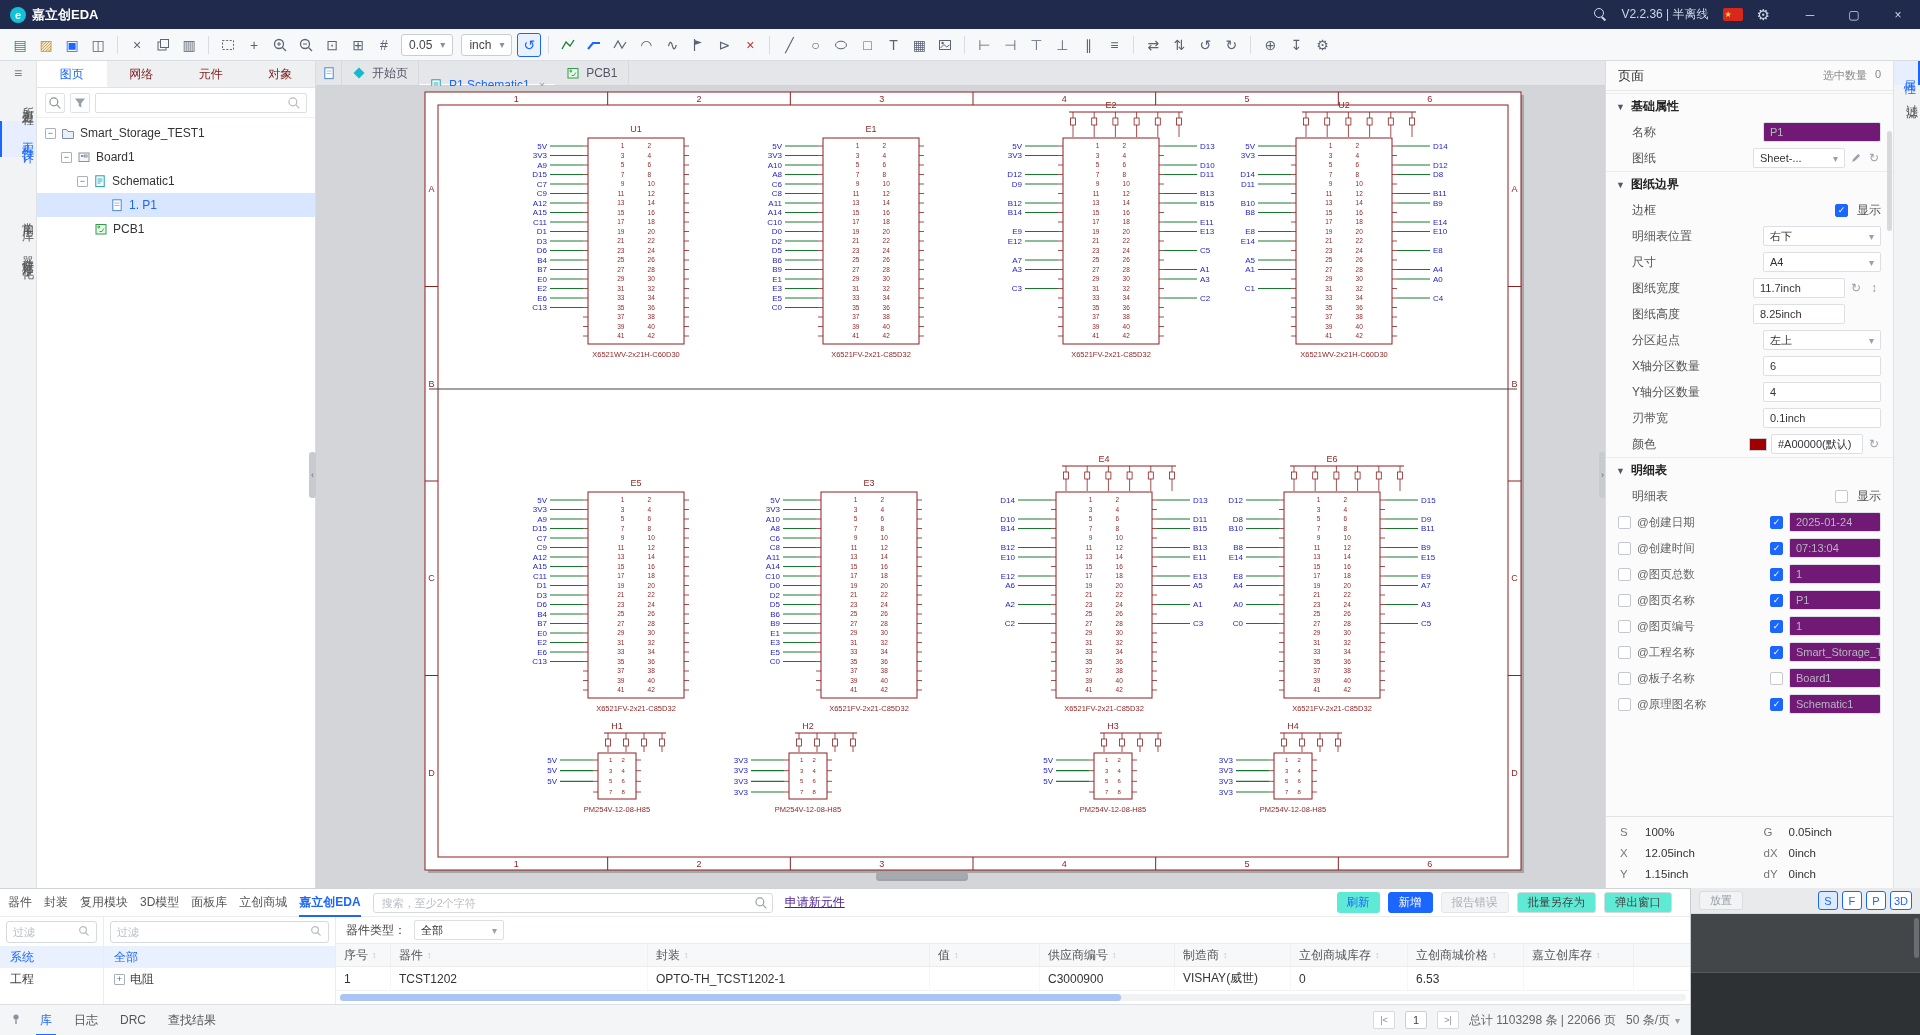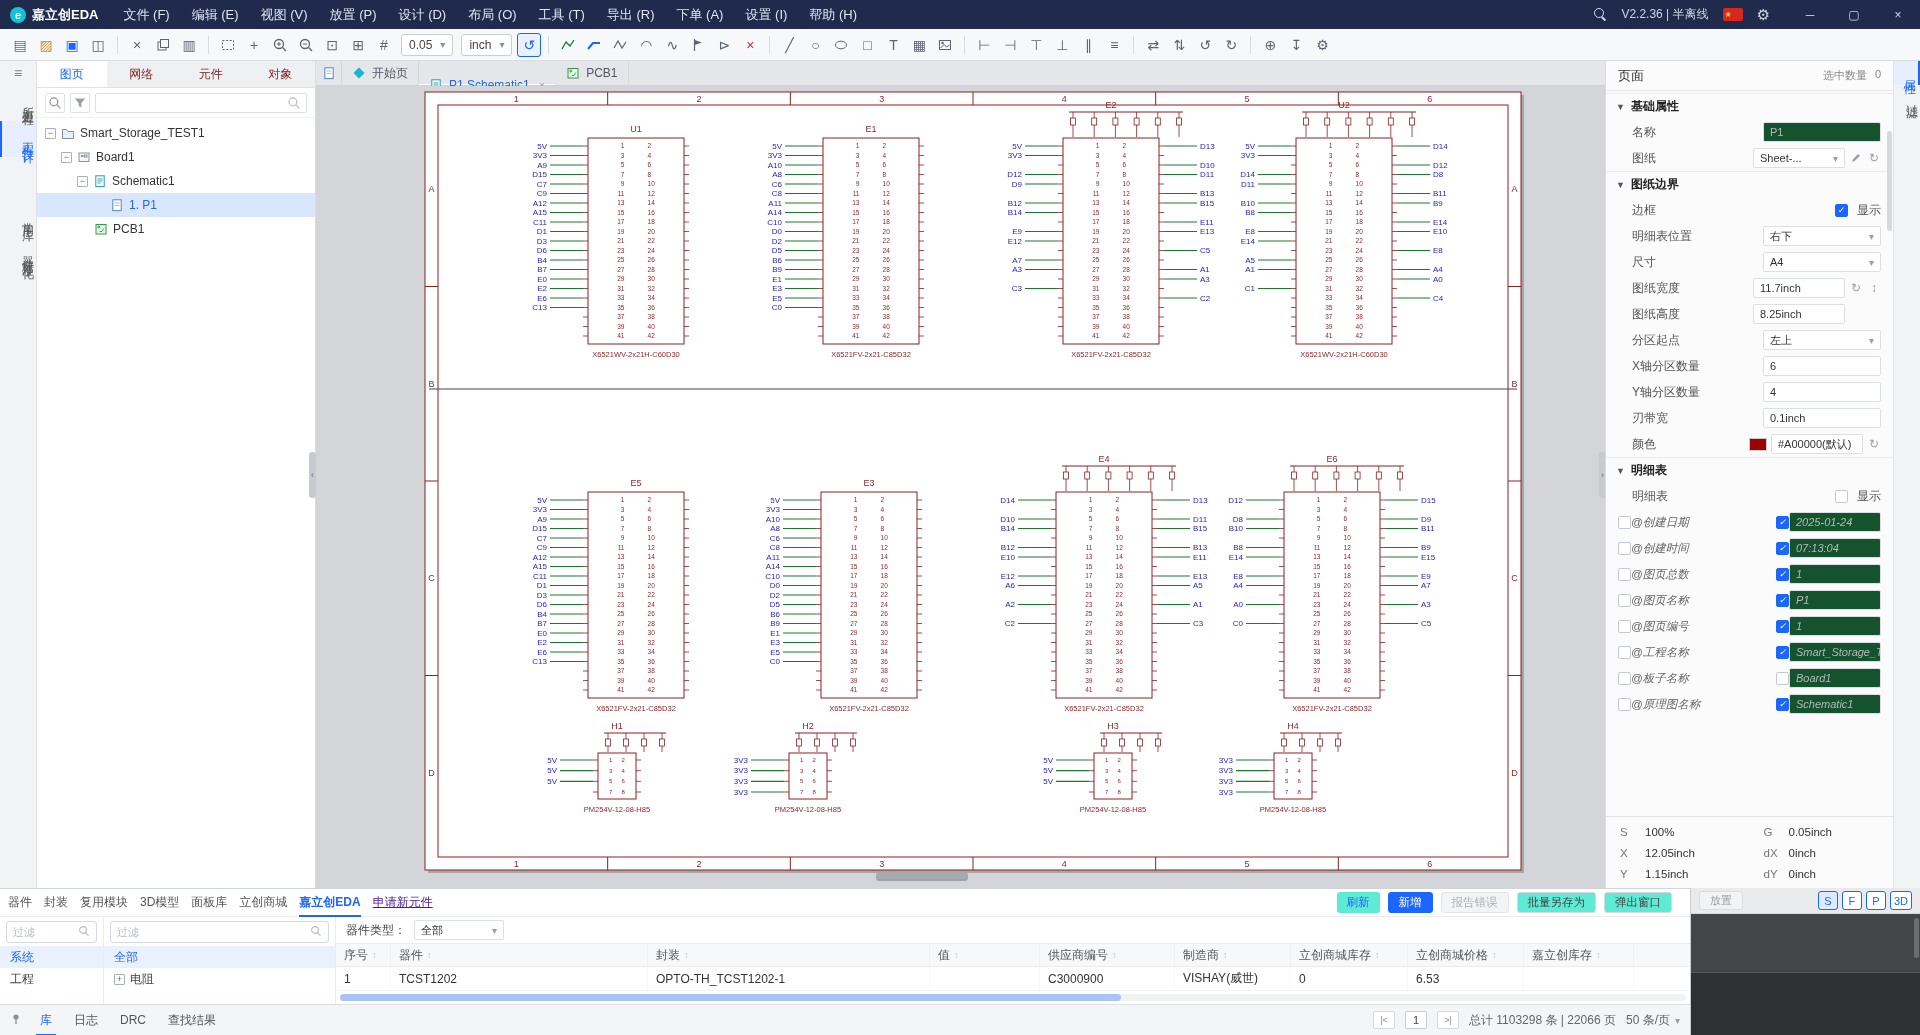--- a/index.html
+++ b/index.html
@@ -74,27 +74,27 @@
   .rp-body{flex:1;overflow:hidden;position:relative;padding-top:2px;}
   .rp-scroll{position:absolute;right:1px;top:40px;width:5px;height:100px;background:#d7d9dd;border-radius:3px;}
   .rp-sec-head{height:26px;display:flex;align-items:center;gap:6px;padding:0 10px;font-size:12px;color:#222;font-weight:bold;border-top:1px solid #ececec;}
   .rp-sec-head .car{color:#556;font-size:9px;font-weight:normal;}
   .rp-row{height:26px;display:flex;align-items:center;padding:0 12px 0 26px;font-size:12px;color:#555;}
   .rp-lab{flex:1;white-space:nowrap;overflow:hidden;}
   .rp-ctrl{display:flex;align-items:center;gap:4px;justify-content:flex-end;}
   .rp-input,.rp-select{width:118px;height:20px;border:1px solid #dcdfe4;border-radius:2px;background:#fff;font-size:11px;color:#333;display:flex;align-items:center;padding:0 6px;white-space:nowrap;overflow:hidden;}
   .rp-select{justify-content:space-between;}
   .rp-select::after{content:"▾";color:#98a0ab;font-size:10px;}
-  .rp-input.dis{background:#14532d;color:#b5b8bd;}
+  .rp-input.dis{background:#701a75;color:#b5b8bd;}
   .rp-input.w92,.rp-select.w92{width:92px;}
   .cb{width:13px;height:13px;border:1px solid #c5c9cf;border-radius:2px;background:#fff;display:inline-flex;align-items:center;justify-content:center;font-size:9px;color:#fff;flex:none;}
   .cb.on{background:#1b66ff;border-color:#1b66ff;}
   .cb.on::after{content:"✓";}
   .cktxt{margin-left:5px;color:#555;}
-  .rp-row.attr{padding-left:12px;font-style:italic;}
+  .rp-row.attr{padding-left:12px;gap:6px;}
   .rp-row.attr .rp-lab{font-size:11.5px;color:#666;}
   .ric{color:#98a0ab;font-size:12px;width:14px;text-align:center;}
   .swatch{width:18px;height:13px;background:#A00000;border:1px solid #c9cdd4;flex:none;}
   .rp-status{border-top:1px solid #e3e3e3;padding:4px 0;display:grid;grid-template-columns:1fr 1fr;font-size:11.5px;color:#333;flex:none;}
   .rp-status .cell{height:21px;display:flex;align-items:center;padding:0 14px;gap:9px;}
   .rp-status .k{color:#777;min-width:16px;}
 
   
   .bottompanel{position:absolute;left:0;top:888px;width:1690px;height:116px;background:#fff;border-top:1px solid #d0d3d8;display:flex;flex-direction:column;}
   .bp-top{height:28px;display:flex;align-items:center;padding:0 8px;gap:12px;border-bottom:1px solid #ececec;flex:none;}
@@ -152,33 +152,20 @@
 </head>
 <body>
 
 <div class="root">
 
   <div class="menubar">
     <div class="logo">
       <span class="logo-ic">e</span>
       <span>嘉立创EDA</span>
     </div>
-    <div id="menu-items">
-        <div class="menu-item">文件 (F)</div>
-        <div class="menu-item">编辑 (E)</div>
-        <div class="menu-item">视图 (V)</div>
-        <div class="menu-item">放置 (P)</div>
-        <div class="menu-item">设计 (D)</div>
-        <div class="menu-item">布局 (O)</div>
-        <div class="menu-item">工具 (T)</div>
-        <div class="menu-item">导出 (R)</div>
-        <div class="menu-item">下单 (A)</div>
-        <div class="menu-item">设置 (I)</div>
-        <div class="menu-item">帮助 (H)</div>
-      </div>
     <div class="mb-right">
       <span class="mb-search"></span>
       <span class="mb-version">V2.2.36 | 半离线</span>
       <span class="flag">★</span>
       <span class="gear">⚙</span>
       <div class="winbtns">
         <span class="wbtn">─</span>
         <span class="wbtn">▢</span>
         <span class="wbtn">×</span>
       </div>
@@ -1915,20 +1902,27 @@
     <div class="bp-top">
       <div id="bp-tabs" style="display:flex;gap:12px;">
           <span class="bp-tab">器件</span>
           <span class="bp-tab">封装</span>
           <span class="bp-tab">复用模块</span>
           <span class="bp-tab">3D模型</span>
           <span class="bp-tab">面板库</span>
           <span class="bp-tab">立创商城</span>
           <span class="bp-tab active">嘉立创EDA</span>
         </div>
+      <div class="bp-search">
+        <input placeholder="搜索，至少2个字符" style="">
+        <span class="mg" id="bp-mag"><svg width="14" height="14">
+              <circle cx="5.88" cy="5.88" r="3.9200000000000004" fill="none" stroke="#98a0ab" stroke-width="1.2"></circle>
+              <line x1="8.68" y1="8.68" x2="12.32" y2="12.32" stroke="#98a0ab" stroke-width="1.2"></line>
+            </svg></span>
+      </div>
       <span class="bp-link">申请新元件</span>
       <div class="bp-actions" id="bp-actions">
           <span class="bp-btn link">刷新</span>
           <span class="bp-btn primary">新增</span>
           <span class="bp-btn muted">报告错误</span>
           <span class="bp-btn ">批量另存为</span>
           <span class="bp-btn ">弹出窗口</span>
         </div>
     </div>
     <div class="bp-main">

